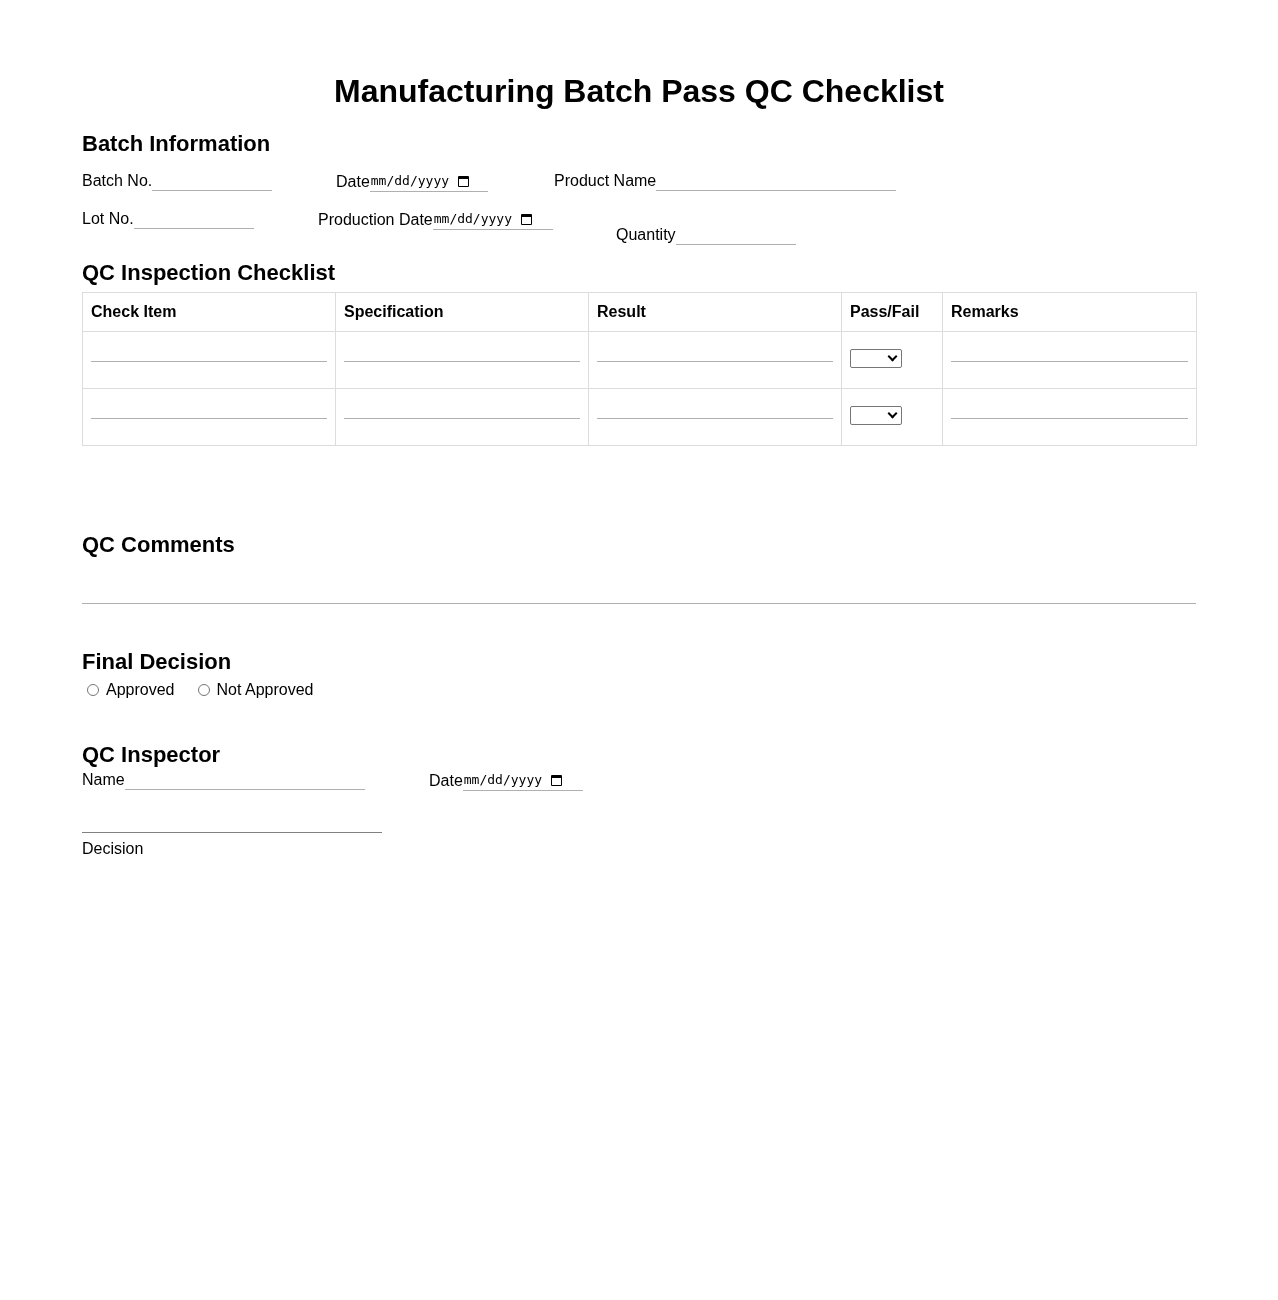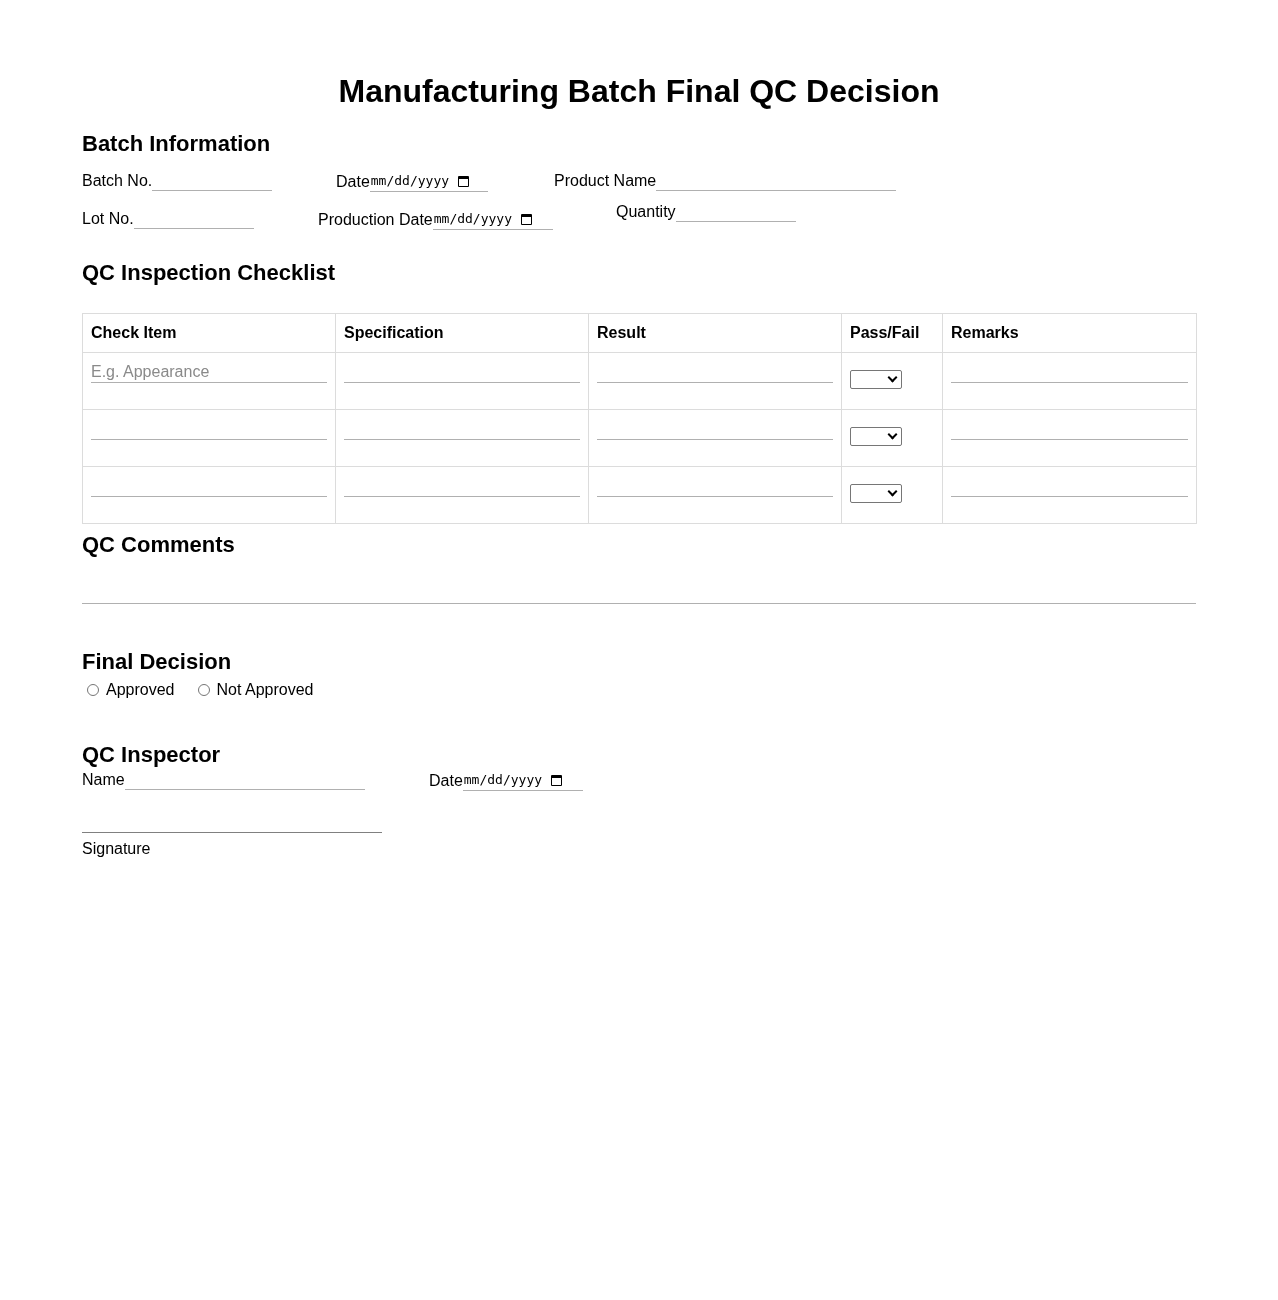--- a/index.html
+++ b/index.html
@@ -31,21 +31,21 @@
       border-bottom: 1px solid #b0b0b0;
       font-family: "DejaVu Sans Mono", monospace; font-size: 13px;
       height: 21px; padding: 0 2px 0 1px; box-sizing: border-box; color:#000;
     }
     .date-input .cal {
       display: inline-block; width: 11px; height: 11px; margin-left: 9px;
       border: 1.5px solid #000; border-top-width: 3px; box-sizing: border-box; border-radius: 1px;
     }
     table {
       position: absolute; left: 0; top: 292px; width: 1114px;
-      border-collapse: collapse; table-layout: fixed; margin-top: 21px;
+      border-collapse: collapse; table-layout: fixed;
     }
     th, td { border: 1px solid #dcdcdc; padding: 0 8px; text-align: left; vertical-align: top; }
     th { height: 38px; font-size: 16px; font-weight: bold; vertical-align: middle; }
     td { height: 56px; }
     td .line-input { width: 100%; margin-top: 9px; height: 21px; box-sizing: border-box; }
     td .line-input::placeholder { color: #8a8a8a; }
     .sel {
       margin-top: 17px; width: 52px; height: 19px; box-sizing: border-box;
       border: 1px solid #767676; border-radius: 2px; position: relative; background: #fff;
     }
@@ -60,21 +60,21 @@
       box-sizing: border-box; margin-right: 7px; background: #fff;
     }
     .radio-opt { display: flex; align-items: center; margin-right: 23px; }
     .sig-line { position: absolute; left: 0; top: 832px; width: 300px; border-top: 1px solid #808080; }
     .sig-label { position: absolute; left: 0; top: 840px; font-size: 16px; }
   </style>
 </head>
 <body>
 
 <div class="page">
-  <h1>Manufacturing Batch Final QC Decision</h1>
+  <h1>Manufacturing Batch Pass QC Checklist</h1>
 
   <h2 style="top:133px">Batch Information</h2>
 
   <div class="field" style="left:0; top:170px">
     <span class="lbl">Batch No.</span>
     <input class="line-input" style="width: 120px;" value="">
   </div>
   <div class="field" style="left:254px; top:171px">
     <span class="lbl">Date</span>
     <span class="date-input" style="width:118px">
@@ -91,21 +91,21 @@
     <span class="lbl">Lot No.</span>
     <input class="line-input" style="width: 120px;" value="">
   </div>
   <div class="field" style="left:236px; top:209px">
     <span class="lbl">Production Date</span>
     <span class="date-input" style="width:120px">
       <span>mm/dd/yyyy</span>
       <span class="cal"></span>
     </span>
   </div>
-  <div class="field" style="left:534px; top:201px">
+  <div class="field" style="left:534px; top:224px">
     <span class="lbl">Quantity</span>
     <input class="line-input" style="width: 120px;" value="">
   </div>
 
   <h2 style="top:262px">QC Inspection Checklist</h2>
 
   <table>
     <colgroup>
       <col style="width:253px">
         <col style="width:253px">
@@ -116,31 +116,20 @@
     <thead>
       <tr>
         <th>Check Item</th>
         <th>Specification</th>
         <th>Result</th>
         <th>Pass/Fail</th>
         <th>Remarks</th>
       </tr>
     </thead>
     <tbody>
-      <tr>
-        <td><input class="line-input" placeholder="E.g. Appearance" style=""></td>
-        <td><input class="line-input" style=""></td>
-        <td><input class="line-input" style=""></td>
-        <td>
-            <div class="sel">
-              <span class="chev"></span>
-            </div>
-          </td>
-        <td><input class="line-input" style=""></td>
-      </tr>
       <tr>
         <td><input class="line-input" style=""></td>
         <td><input class="line-input" style=""></td>
         <td><input class="line-input" style=""></td>
         <td>
             <div class="sel">
               <span class="chev"></span>
             </div>
           </td>
         <td><input class="line-input" style=""></td>
@@ -181,14 +170,14 @@
   </div>
   <div class="field" style="left:347px; top:770px">
     <span class="lbl">Date</span>
     <span class="date-input" style="width:120px">
       <span>mm/dd/yyyy</span>
       <span class="cal"></span>
     </span>
   </div>
 
   <div class="sig-line"></div>
-  <div class="sig-label">Signature</div>
+  <div class="sig-label">Decision</div>
 </div>
 
 </body></html>

